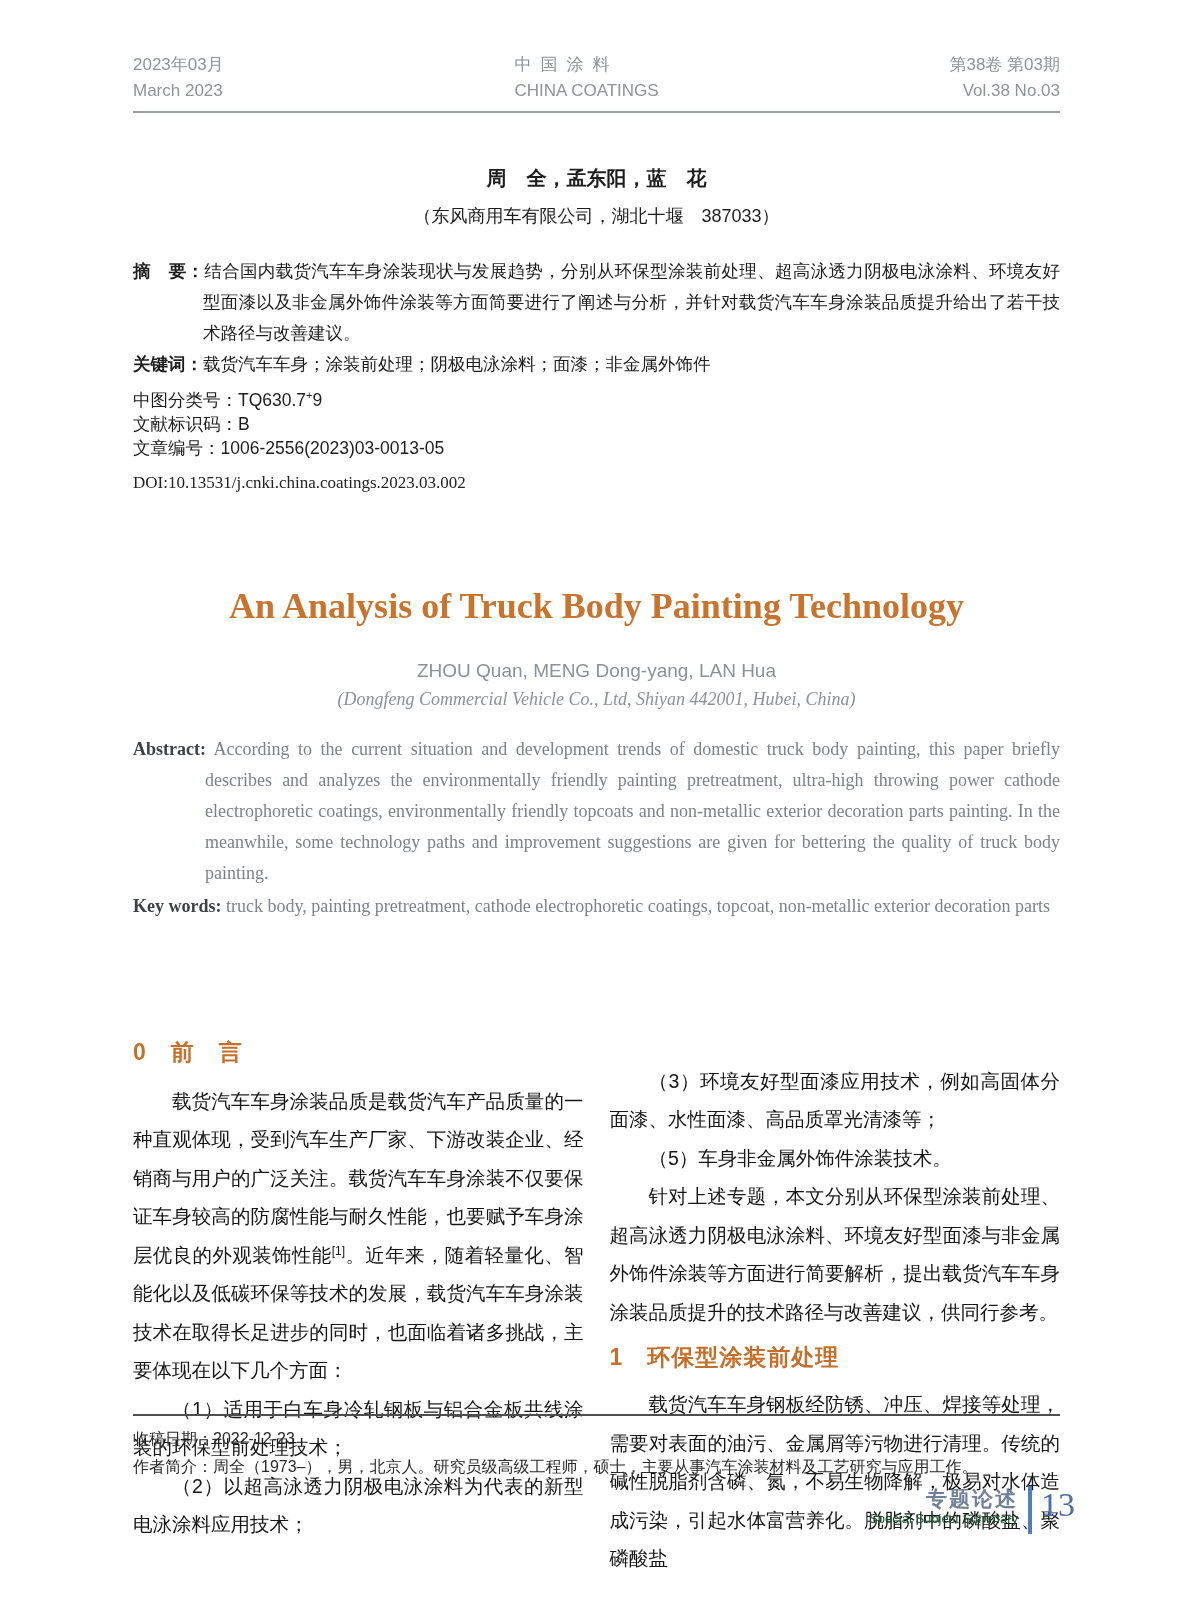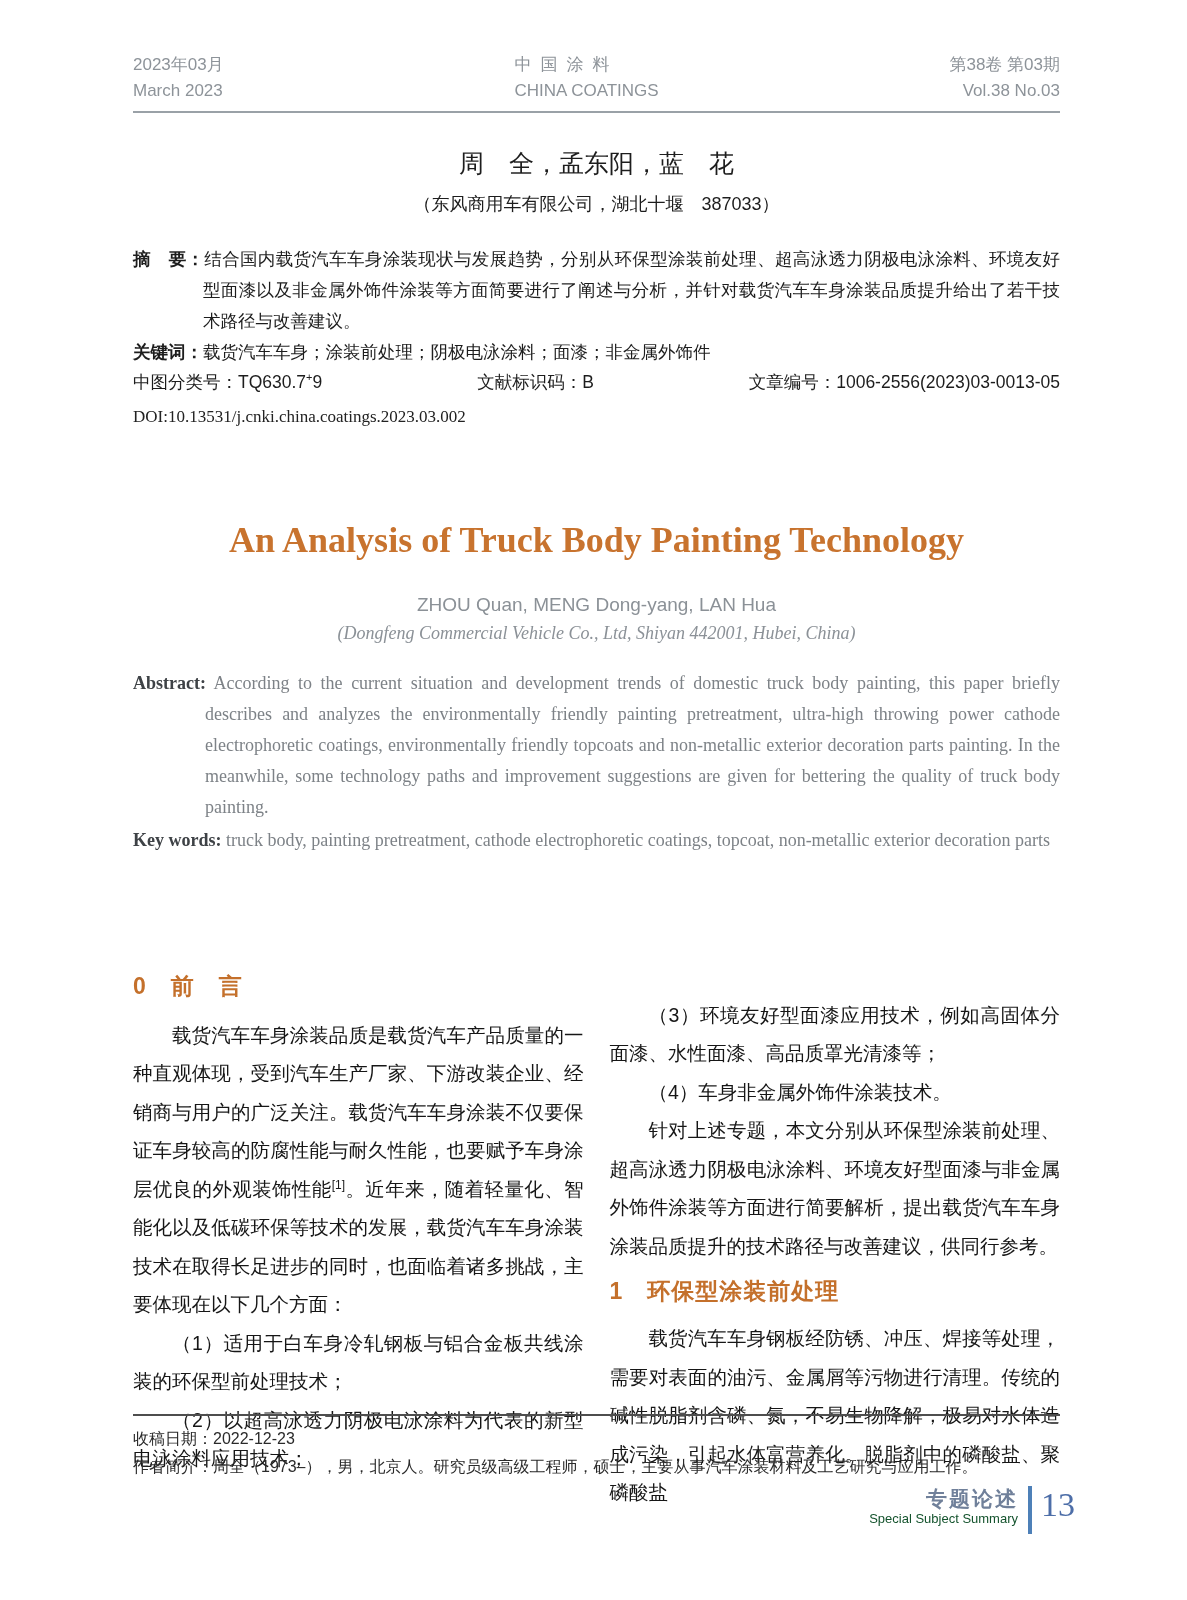--- a/index.html
+++ b/index.html
@@ -17,28 +17,28 @@
   }
   .ph-cell { white-space:nowrap; }
   .ph-center { text-align:left; }
   .ph-right { text-align:right; }
   .zh-spaced { letter-spacing:9px; margin-right:-9px; }
   
   .title-zh {
     margin:68px 0 0; text-align:center; color:#cd7935;
     font-size:46px; font-weight:bold; letter-spacing:3px; line-height:1.25;
   }
-  .authors-zh { margin-top:34px; text-align:center; font-size:25px; font-weight:normal; }
+  .authors-zh { margin-top:52px; text-align:center; font-size:20px; font-weight:bold; }
   .affil-zh   { margin-top:12px; text-align:center; font-size:18px; }
   
   .meta { margin-top:28px; font-size:17.5px; line-height:31px; text-align:justify; }
   .hang { padding-left:70px; text-indent:-70px; margin:0; }
   .meta .lbl { font-weight:bold; }
   .kw { margin:0; }
-  .class-row { display:flex; justify-content:space-between; margin-top:2px; font-size:17.5px; }
+  .class-row { display:flex; justify-content:space-between; margin-top:8px; font-size:17.5px;flex-direction:column; }
   .class-row sup { font-size:11px; }
   .doi { margin-top:13px; font-family:"Liberation Serif", serif; font-size:17px; color:#222; }
   
   .title-en {
     margin:92px 0 0; text-align:center; font-family:"Liberation Serif", serif;
     font-weight:bold; color:#c8732e; font-size:36px; line-height:1.2;
   }
   .authors-en { margin-top:32px; text-align:center; color:#8b9197; font-size:19px; }
   .affil-en {
     margin-top:7px; text-align:center; color:#8b9197;
@@ -125,21 +125,21 @@
 
   <div class="columns">
     <div class="col">
       <h3 class="sec">0　前　言</h3>
       <p><span>载货汽车车身涂装品质是载货汽车产品质量的一种直观体现，受到汽车生产厂家、下游改装企业、经销商与用户的广泛关注。载货汽车车身涂装不仅要保证车身较高的防腐性能与耐久性能，也要赋予车身涂层优良的外观装饰性能</span><sup class="ref">[1]</sup><span>。近年来，随着轻量化、智能化以及低碳环保等技术的发展，载货汽车车身涂装技术在取得长足进步的同时，也面临着诸多挑战，主要体现在以下几个方面：</span></p>
       <p>（1）适用于白车身冷轧钢板与铝合金板共线涂装的环保型前处理技术；</p>
       <p>（2）以超高泳透力阴极电泳涂料为代表的新型电泳涂料应用技术；</p>
     </div>
     <div class="col col-right">
       <p>（3）环境友好型面漆应用技术，例如高固体分面漆、水性面漆、高品质罩光清漆等；</p>
-      <p>（4）车身非金属外饰件涂装技术。</p>
+      <p>（5）车身非金属外饰件涂装技术。</p>
       <p>针对上述专题，本文分别从环保型涂装前处理、超高泳透力阴极电泳涂料、环境友好型面漆与非金属外饰件涂装等方面进行简要解析，提出载货汽车车身涂装品质提升的技术路径与改善建议，供同行参考。</p>
       <h3 class="sec sec2">1　环保型涂装前处理</h3>
       <p>载货汽车车身钢板经防锈、冲压、焊接等处理，需要对表面的油污、金属屑等污物进行清理。传统的碱性脱脂剂含磷、氮，不易生物降解，极易对水体造成污染，引起水体富营养化。脱脂剂中的磷酸盐、聚磷酸盐</p>
     </div>
   </div>
 
   <div class="footnote">
     <p><span>收稿日期：</span><span>2022-12-23</span></p>
     <p><span>作者简介：</span><span>周全（1973–），男，北京人。研究员级高级工程师，硕士，主要从事汽车涂装材料及工艺研究与应用工作。</span></p>
   </div>

